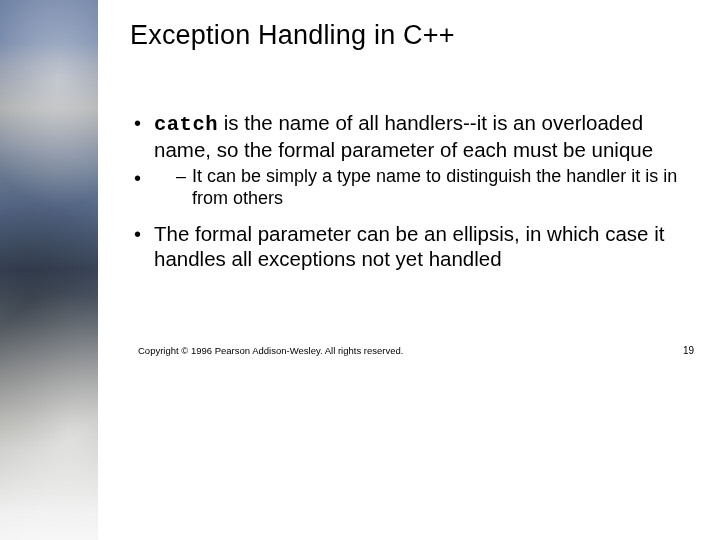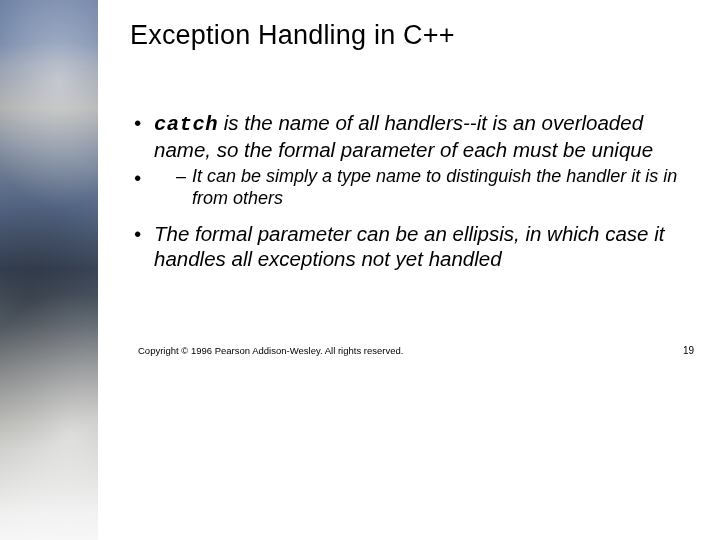--- a/index.html
+++ b/index.html
@@ -45,21 +45,20 @@
   }
   .title {
     font-size: 27px;
     font-weight: 400;
     margin-bottom: 60px;
     letter-spacing: 0.2px;
   }
   ul.level1 {
     list-style: none;
     padding-left: 0;
-    font-style: italic;
   }
   ul.level1 > li {
     position: relative;
     padding-left: 24px;
     font-size: 20.5px;
     line-height: 1.2;
     margin-bottom: 3px;
   }
   ul.level1 > li::before {
     content: "•";

